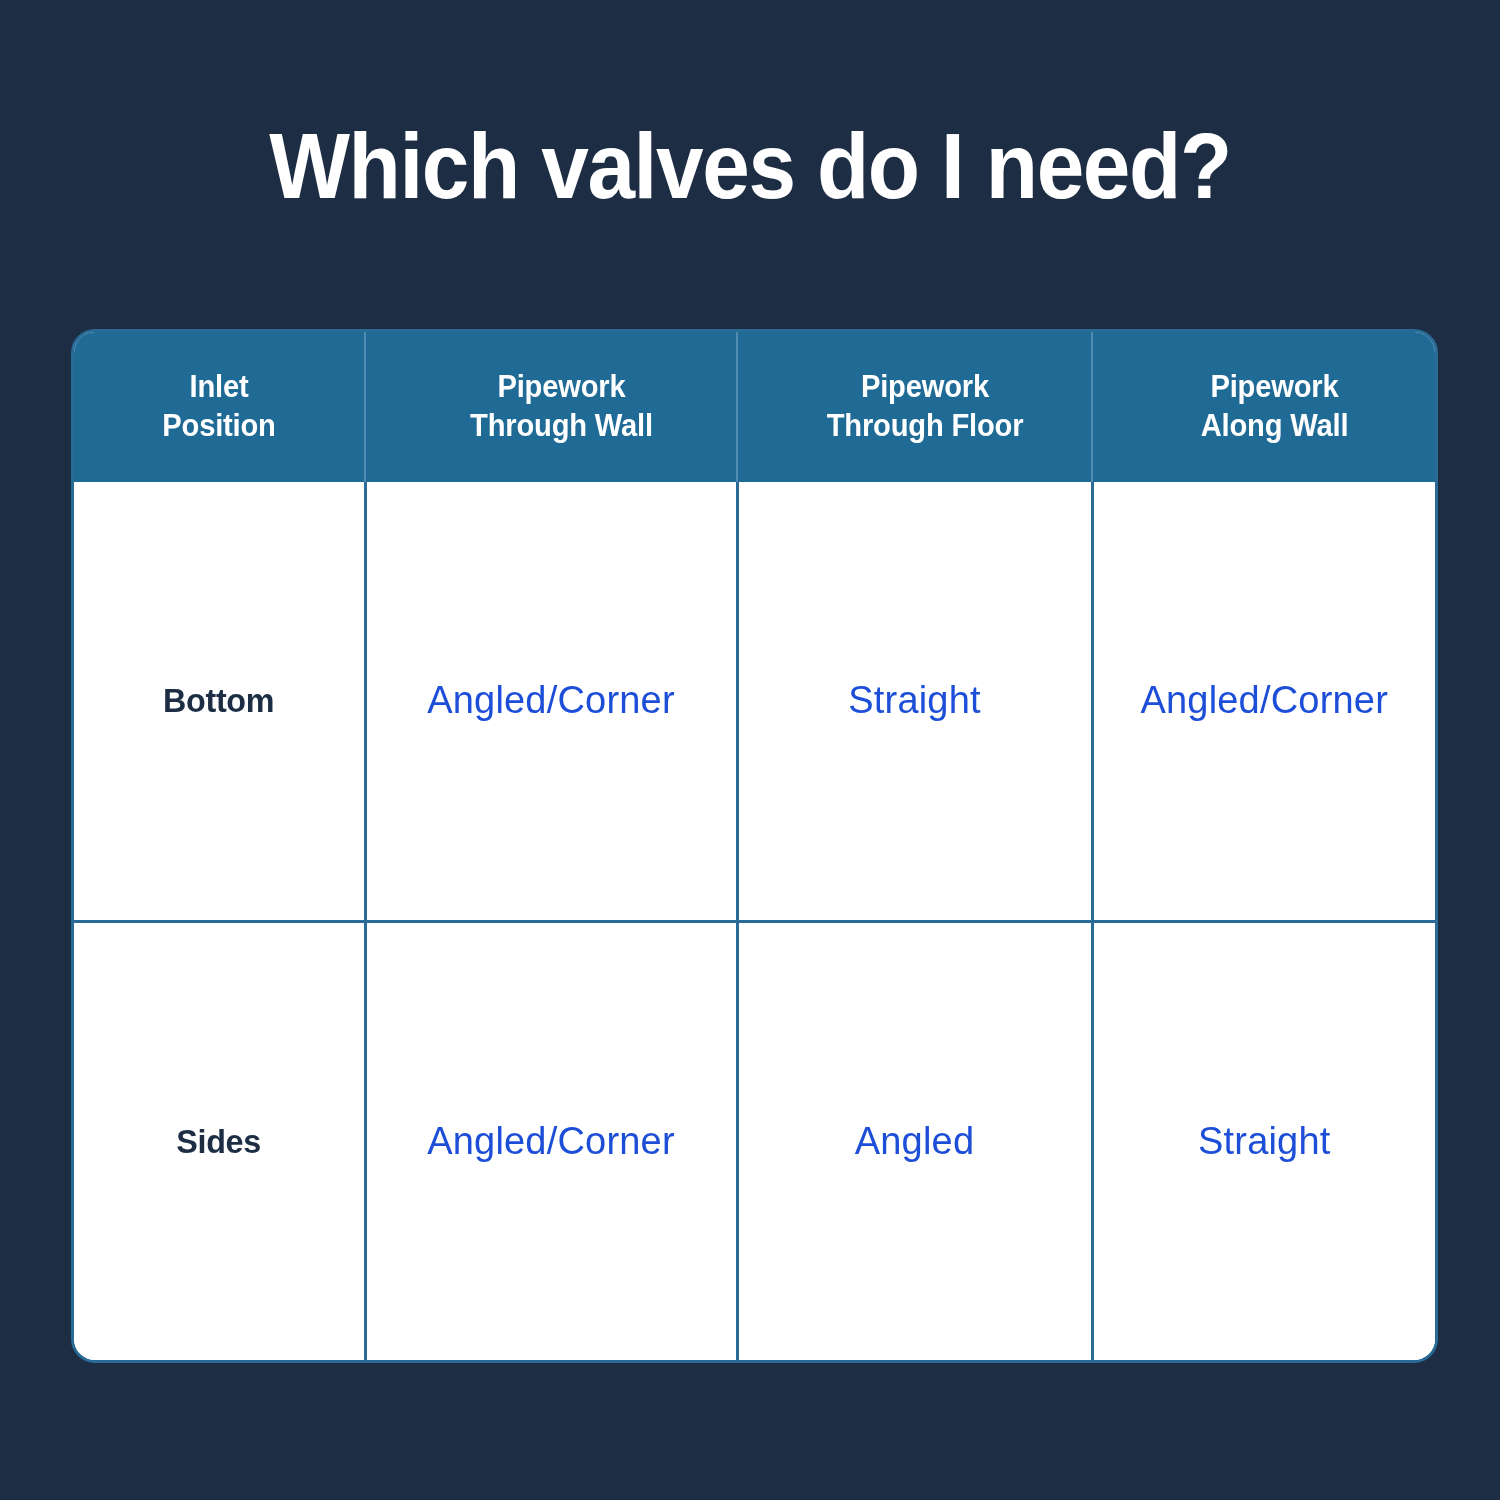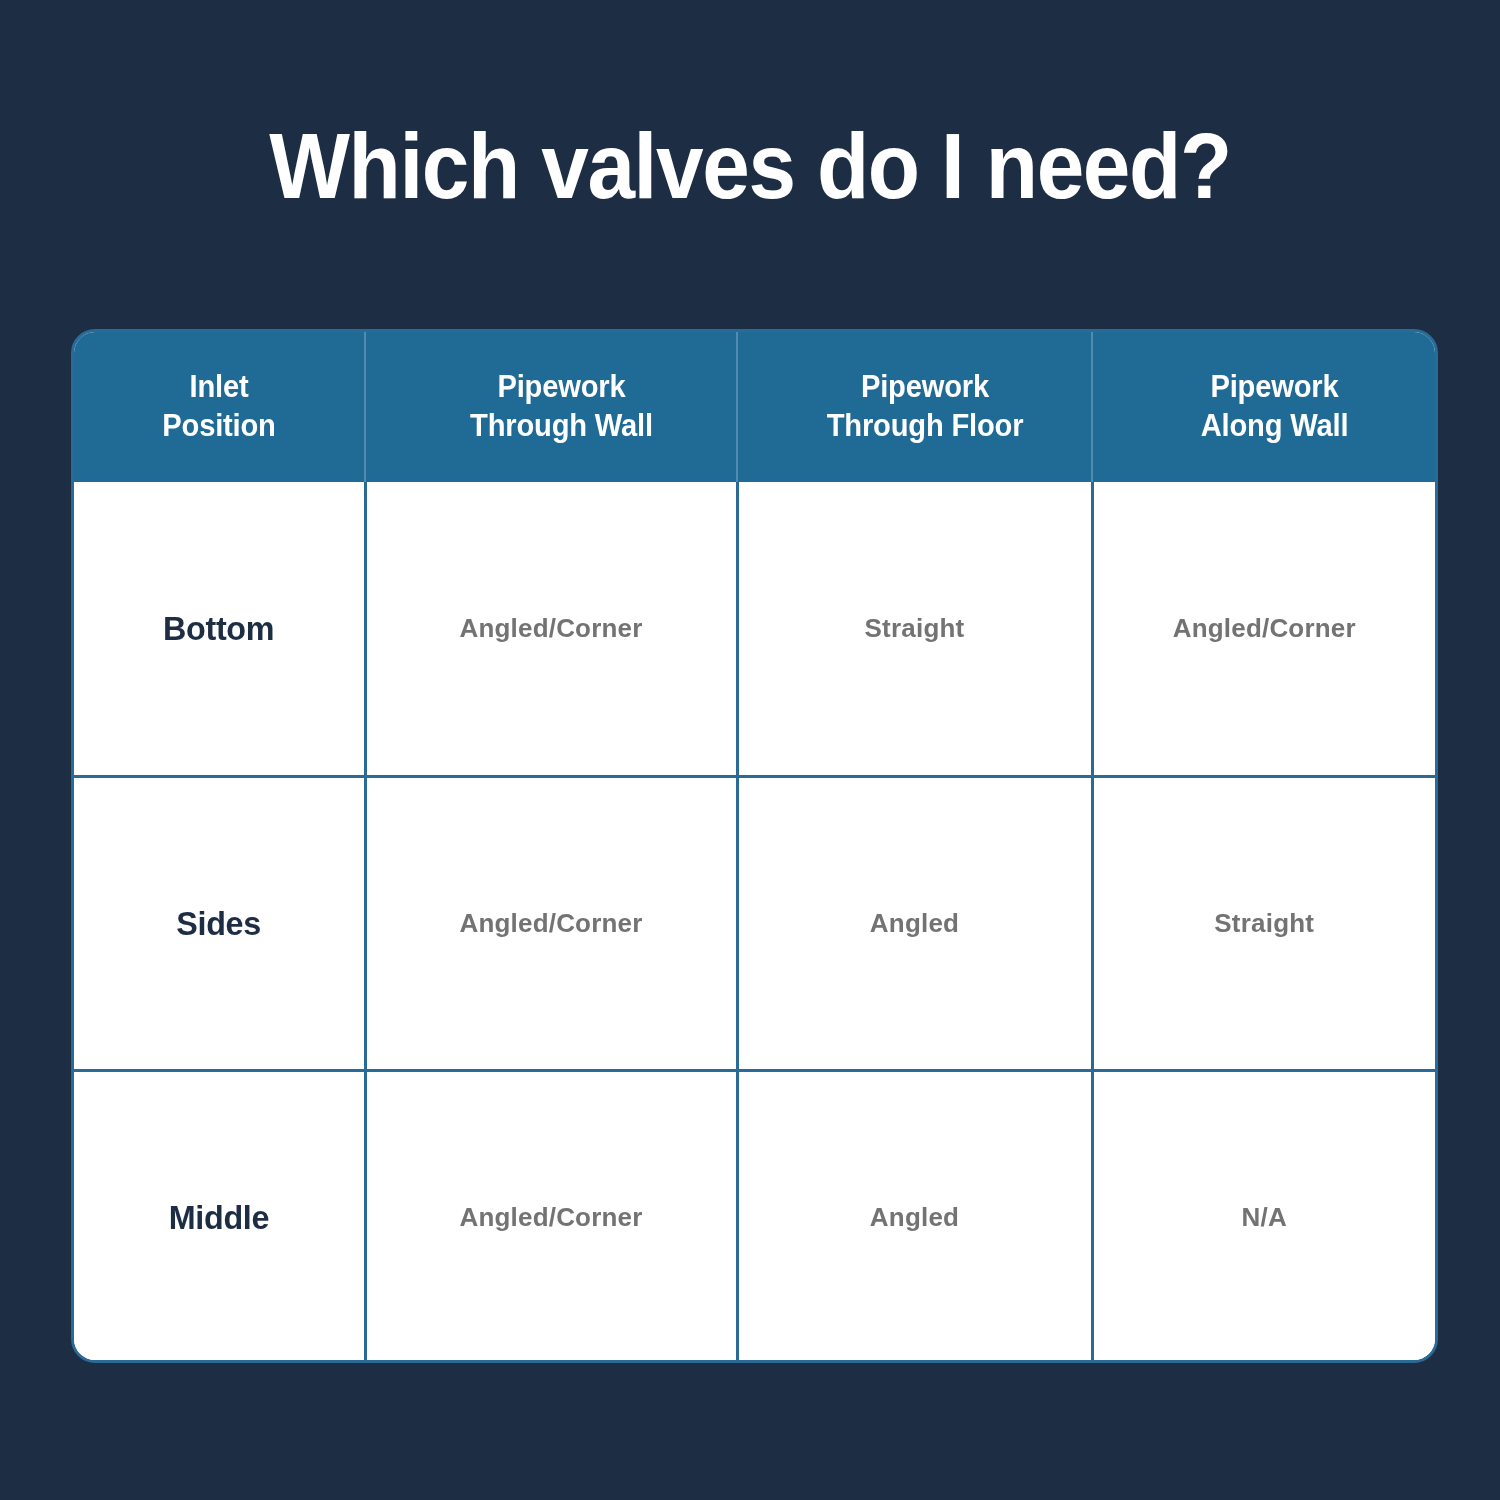--- a/index.html
+++ b/index.html
@@ -108,23 +108,23 @@
   .cell-label {
     color: #1d2d44;
     font-size: 34px;
     font-weight: 700;
     letter-spacing: -0.3px;
     display: inline-block;
     transform: scaleX(0.95);
   }
 
   .cell-value {
-    color: #737373;
-    font-size: 26px;
-    font-weight: 700;
+    color: #1d4ed8;
+    font-size: 38px;
+    font-weight: 400;
     letter-spacing: 0.2px;
     display: inline-block;
   }
 
   
   col.c0 { width: 291px; }
   col.c1 { width: 372px; }
   col.c2 { width: 355px; }
   col.c3 { width: 343px; }
 </style>
@@ -190,32 +190,18 @@
             <span class="cell-value">Angled/Corner</span>
           </td>
           <td>
             <span class="cell-value">Angled</span>
           </td>
           <td>
             <span class="cell-value">Straight</span>
           </td>
         </tr>
 
-        <tr>
-          <td>
-            <span class="cell-label">Middle</span>
-          </td>
-          <td>
-            <span class="cell-value">Angled/Corner</span>
-          </td>
-          <td>
-            <span class="cell-value">Angled</span>
-          </td>
-          <td>
-            <span class="cell-value">N/A</span>
-          </td>
-        </tr>
 
       </tbody>
     </table>
   </div>
 
 </div>
 
 </body></html>

